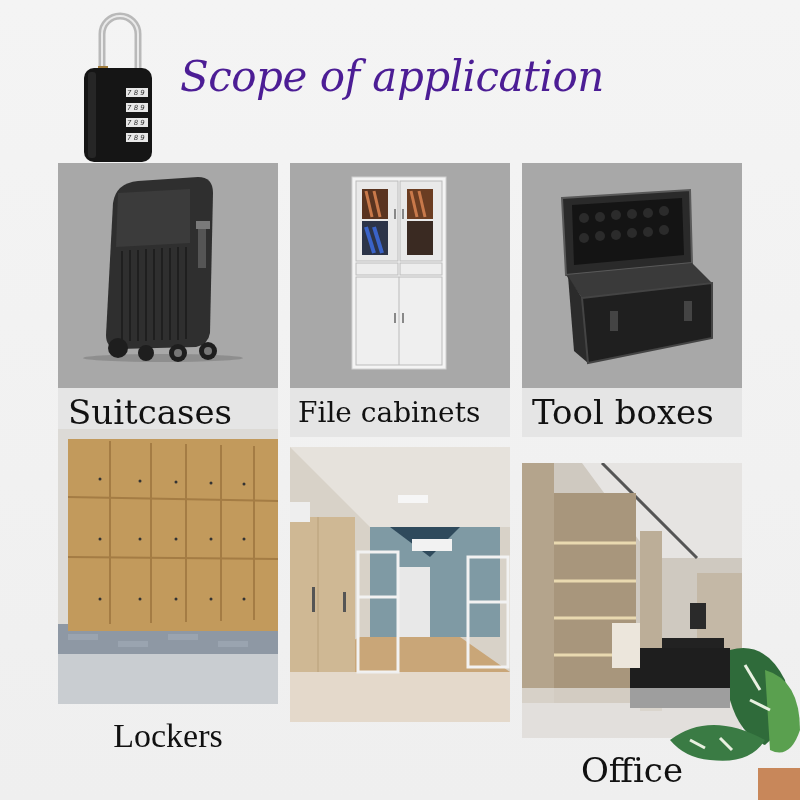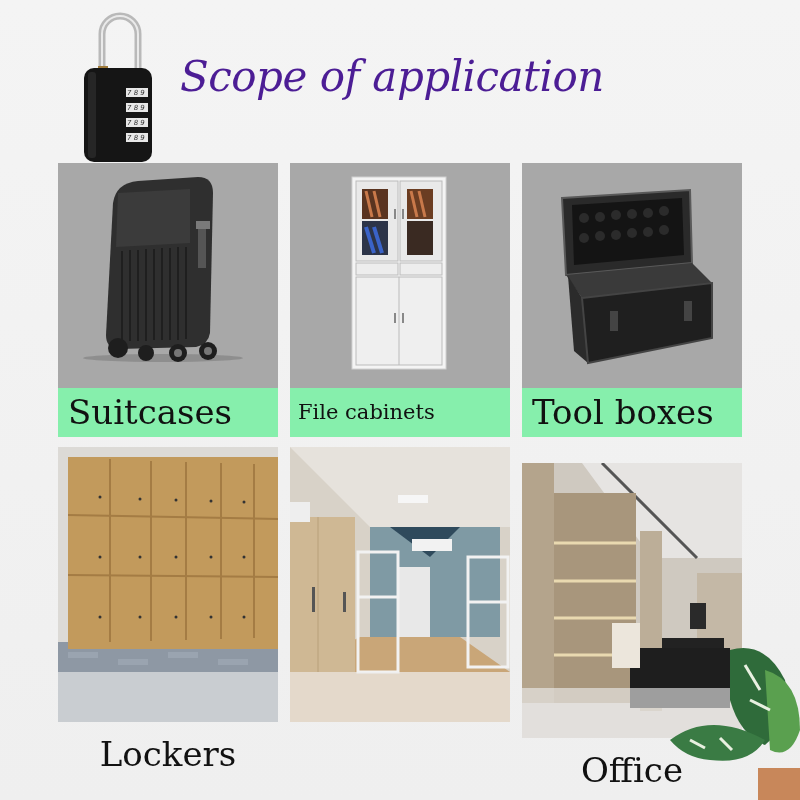--- a/index.html
+++ b/index.html
@@ -15,24 +15,24 @@
     font-family: "DejaVu Serif", serif;
     font-size: 42px; color: #4c1d95; letter-spacing: -0.5px;
     font-weight: normal; white-space: nowrap;
   }
   .padlock { position: absolute; left: 80px; top: 6px; width: 80px; height: 158px; }
 
   .tile { position: absolute; width: 220px; }
   .top .img { position: absolute; left: 0; top: 0; width: 220px; height: 225px; background: #a8a8a8; overflow: hidden; }
   .top .cap {
     position: absolute; left: 0; top: 225px; width: 220px; height: 49px;
-    background: #86efac; color: #111;
+    background: #e5e5e5; color: #111;
     font-size: 34px; line-height: 49px; padding-left: 10px; white-space: nowrap;
   }
-  .top.fc .cap { font-size: 21px; padding-left: 8px; }
+  .top.fc .cap { font-size: 28px; padding-left: 8px; }
 
   .bottom .img { position: absolute; left: 0; top: 0; width: 220px; height: 275px; overflow: hidden; }
   .bottom .veil { position: absolute; left: 0; top: 225px; width: 220px; height: 50px; background: rgba(238,238,238,0.62); }
   .bottom .cap {
     position: absolute; left: 0; top: 282px; width: 220px; height: 50px;
     text-align: center; color: #111; font-size: 34px; line-height: 50px; white-space: nowrap;
   }
   svg { display: block; }
 </style>
 </head>
@@ -150,21 +150,21 @@
       <path d="M44 112 L170 100 L190 120 L60 135 Z" fill="#3a3a3a"></path>
       <path d="M46 113 L60 135 L66 200 L52 188 Z" fill="#2b2b2b"></path>
       <path d="M60 135 L190 120 L190 175 L66 200 Z" fill="#1f1f1f" stroke="#444" stroke-width="2"></path>
       <rect x="88" y="148" width="8" height="20" fill="#444"></rect>
       <rect x="162" y="138" width="8" height="20" fill="#444"></rect>
     </svg>
   </div>
   <div class="cap">Tool boxes</div>
 </div>
 
-<div class="tile bottom" style="left:58px; top:447px; height:340px;">
+<div class="tile bottom" style="left:58px; top:429px; height:340px;font-family:Liberation Serif, serif;">
   <div class="img">
     <svg width="220" height="275" viewBox="0 0 220 275">
       <rect width="220" height="275" fill="#dcdad6"></rect>
       <rect x="0" y="195" width="220" height="80" fill="#8e98a4"></rect>
       <g fill="#9aa4b0">
           <rect x="10" y="205" width="30" height="6"></rect>
           <rect x="60" y="212" width="30" height="6"></rect>
           <rect x="110" y="205" width="30" height="6"></rect>
           <rect x="160" y="212" width="30" height="6"></rect>
         </g>

